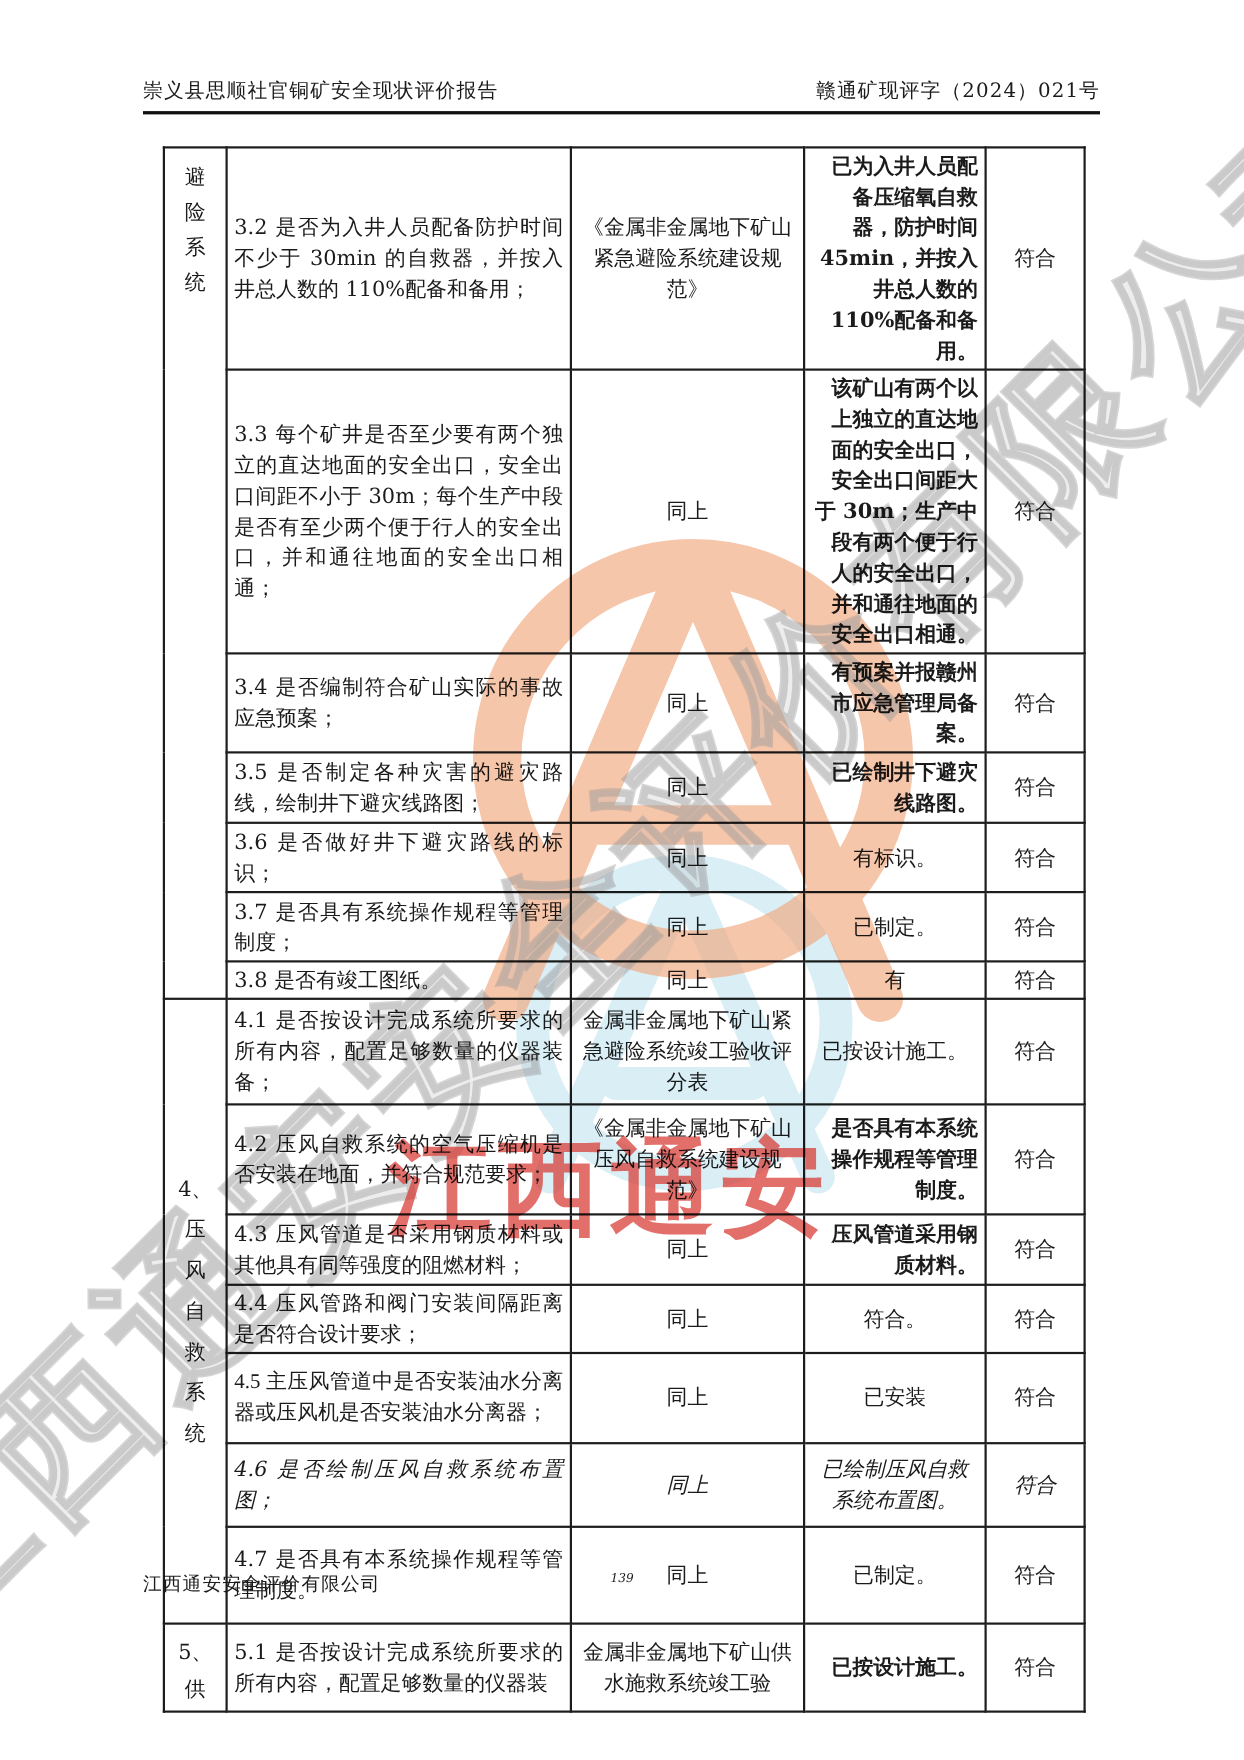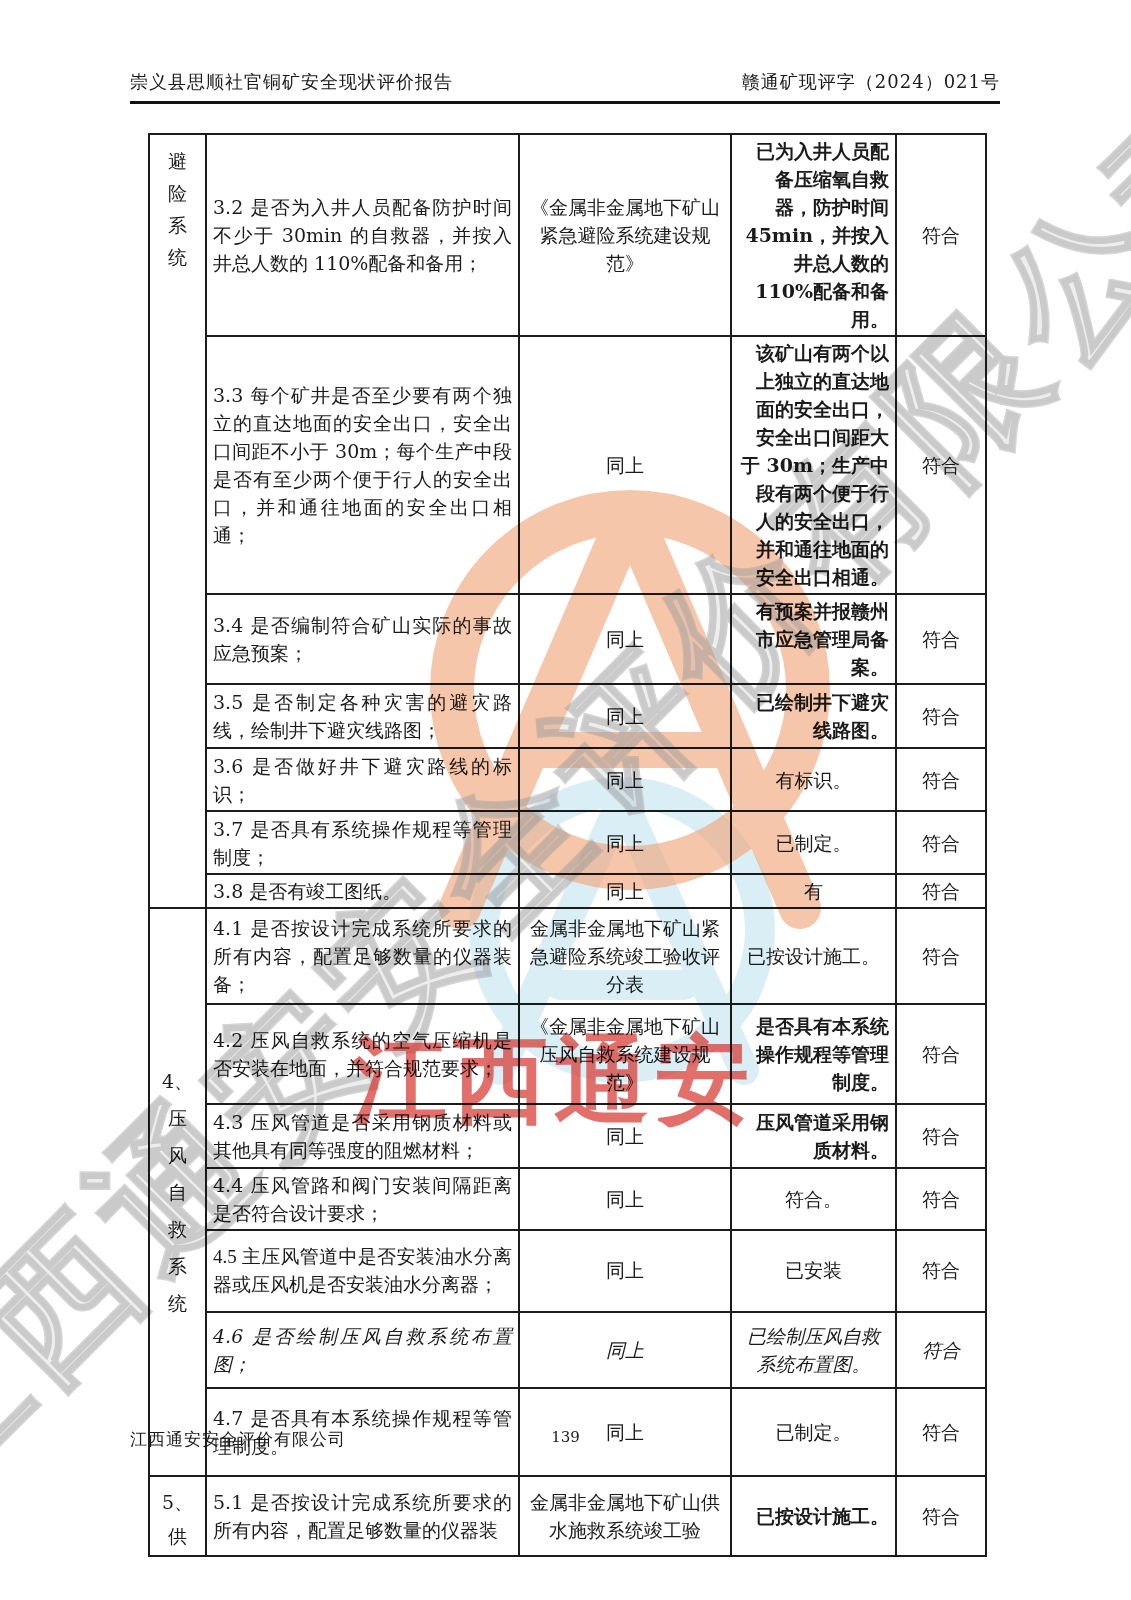--- a/index.html
+++ b/index.html
@@ -25,21 +25,21 @@
   td.group .gl{display:block;text-align:center;}
   td.gtop{vertical-align:top;padding-top:10px;}
   td.gtop .gl{line-height:32px;}
   td.gmid{vertical-align:middle;}
   td.gmid .gl{line-height:37px;}
   td.gtop2{vertical-align:top;padding-top:8px;}
   td.gtop2 .gl{line-height:34px;}
 
   
   #footer-company{position:absolute;left:130px;top:1428px;font-size:17px;letter-spacing:1px;}
-  #footer-page{position:absolute;left:0;right:0;top:1428px;text-align:center;font-size:15px;}
+  #footer-page{position:absolute;left:0;right:0;top:1428px;text-align:center;font-size:11px;font-style:italic;}
 
   
   #wm-layer{position:absolute;inset:0;pointer-events:none;mix-blend-mode:multiply;z-index:5;}
   #wm-diagonal{position:absolute;left:575px;top:790px;transform:translate(-50%,-50%) rotate(-45deg);
      white-space:nowrap;font-size:150px;font-family:"DejaVu Sans","Liberation Sans",sans-serif;
      font-weight:bold;color:rgba(175,175,175,0.22);-webkit-text-stroke:3px rgba(150,150,150,0.40);
      letter-spacing:10px;}
   #wm-red{position:absolute;left:352px;top:1018px;font-size:95px;letter-spacing:6px;
      font-family:"DejaVu Sans","Liberation Sans",sans-serif;font-weight:bold;
      color:rgba(216,55,50,0.72);}

